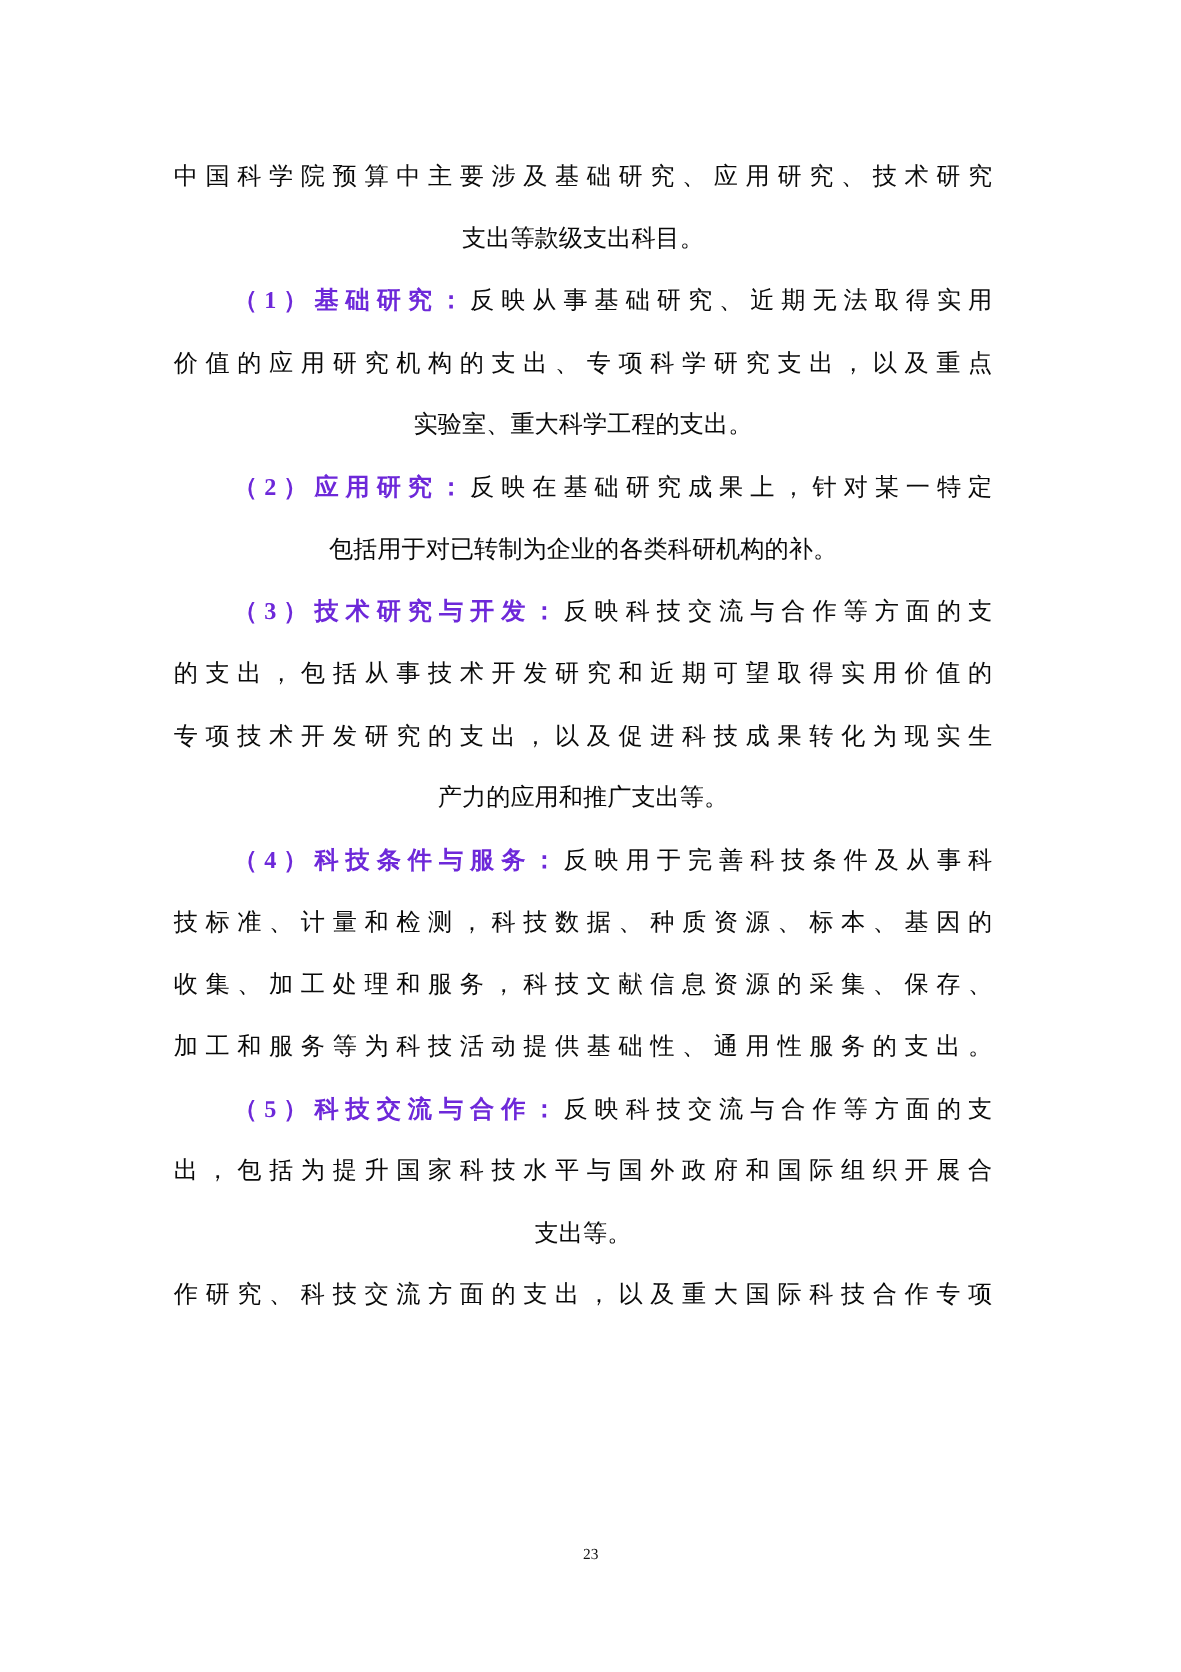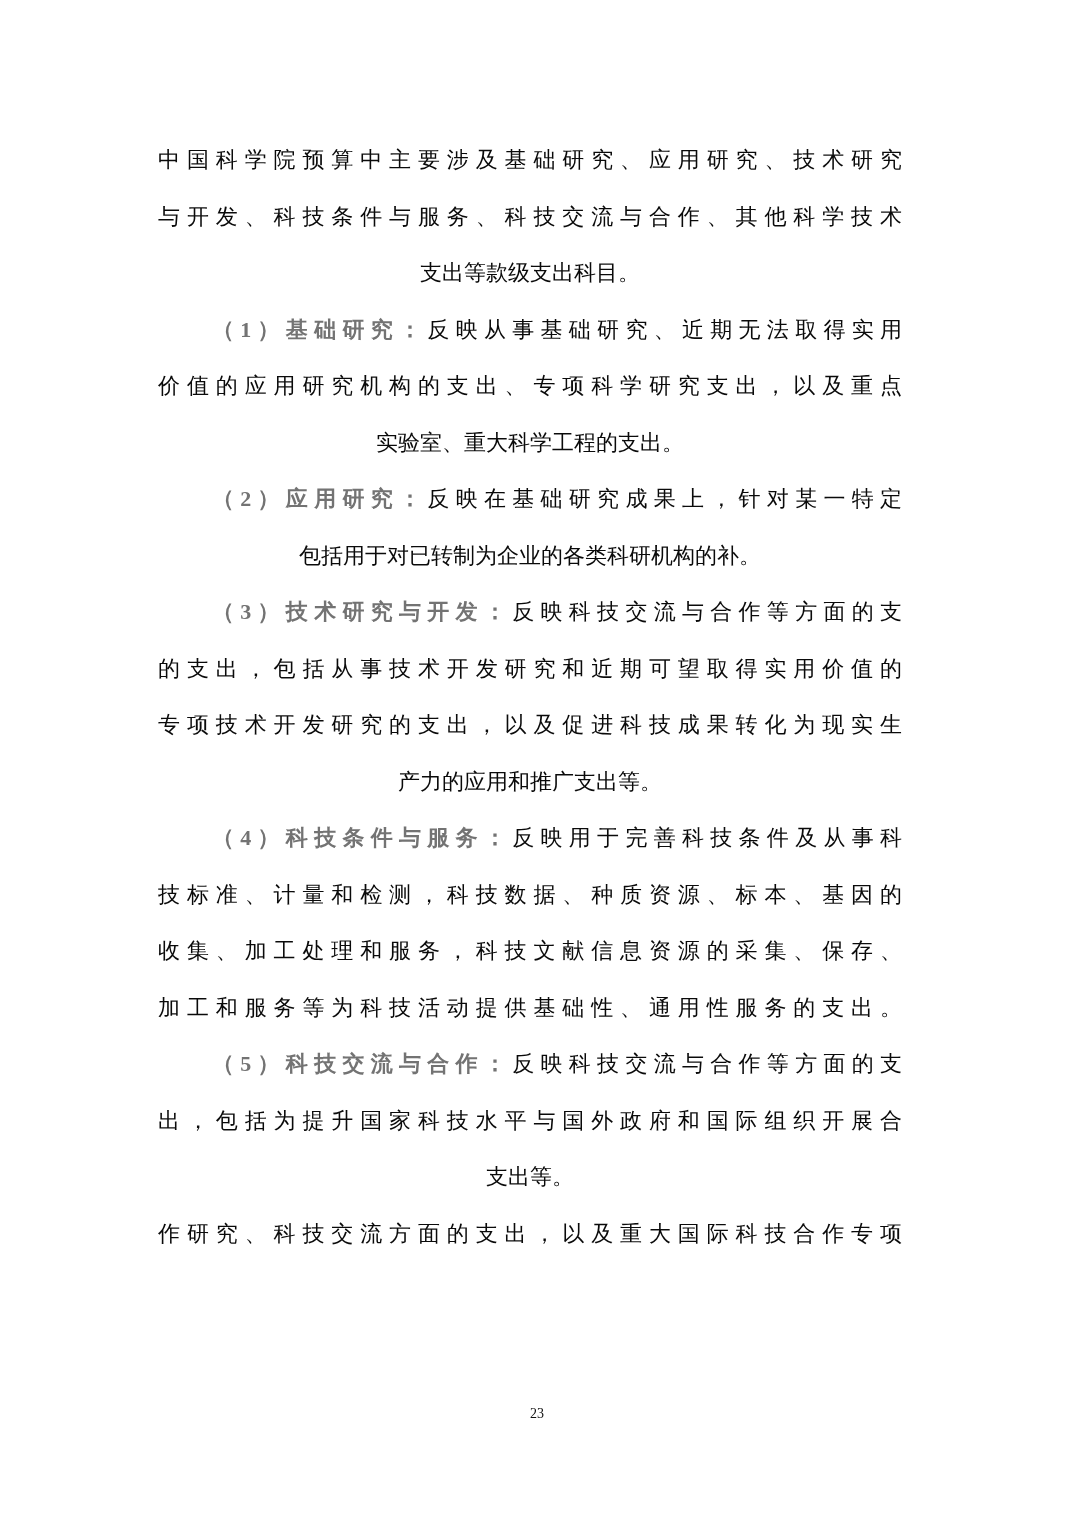--- a/index.html
+++ b/index.html
@@ -30,40 +30,39 @@
   .line.stretch {
     white-space: normal;
     text-align: justify;
     text-align-last: justify;
   }
   .line.indent {
     padding-left: 54px;
   }
   .line b {
     font-weight: 700;
-    color: #737373;
+    color: #6d28d9;
   }
   .page-number {
     position: absolute;
     top: 1406px;
     left: 0;
     width: 100%;
     text-align: center;
     font-size: 14px;
     color: #111;
   }
 </style>
 </head>
 <body>
 
 <div class="page">
   <div class="text-block" id="text-block">
       <div>
         <div class="line stretch"><span>中国科学院预算中主要涉及基础研究、应用研究、技术研究</span></div>
-        <div class="line stretch"><span>与开发、科技条件与服务、科技交流与合作、其他科学技术</span></div>
         <div class="line"><span>支出等款级支出科目。</span></div>
       </div>
       <div>
         <div class="line stretch indent"><b>（1）基础研究：</b><span>反映从事基础研究、近期无法取得实用</span></div>
         <div class="line stretch"><span>价值的应用研究机构的支出、专项科学研究支出，以及重点</span></div>
         <div class="line"><span>实验室、重大科学工程的支出。</span></div>
       </div>
       <div>
         <div class="line stretch indent"><b>（2）应用研究：</b><span>反映在基础研究成果上，针对某一特定</span></div>
         <div class="line"><span>包括用于对已转制为企业的各类科研机构的补。</span></div>

